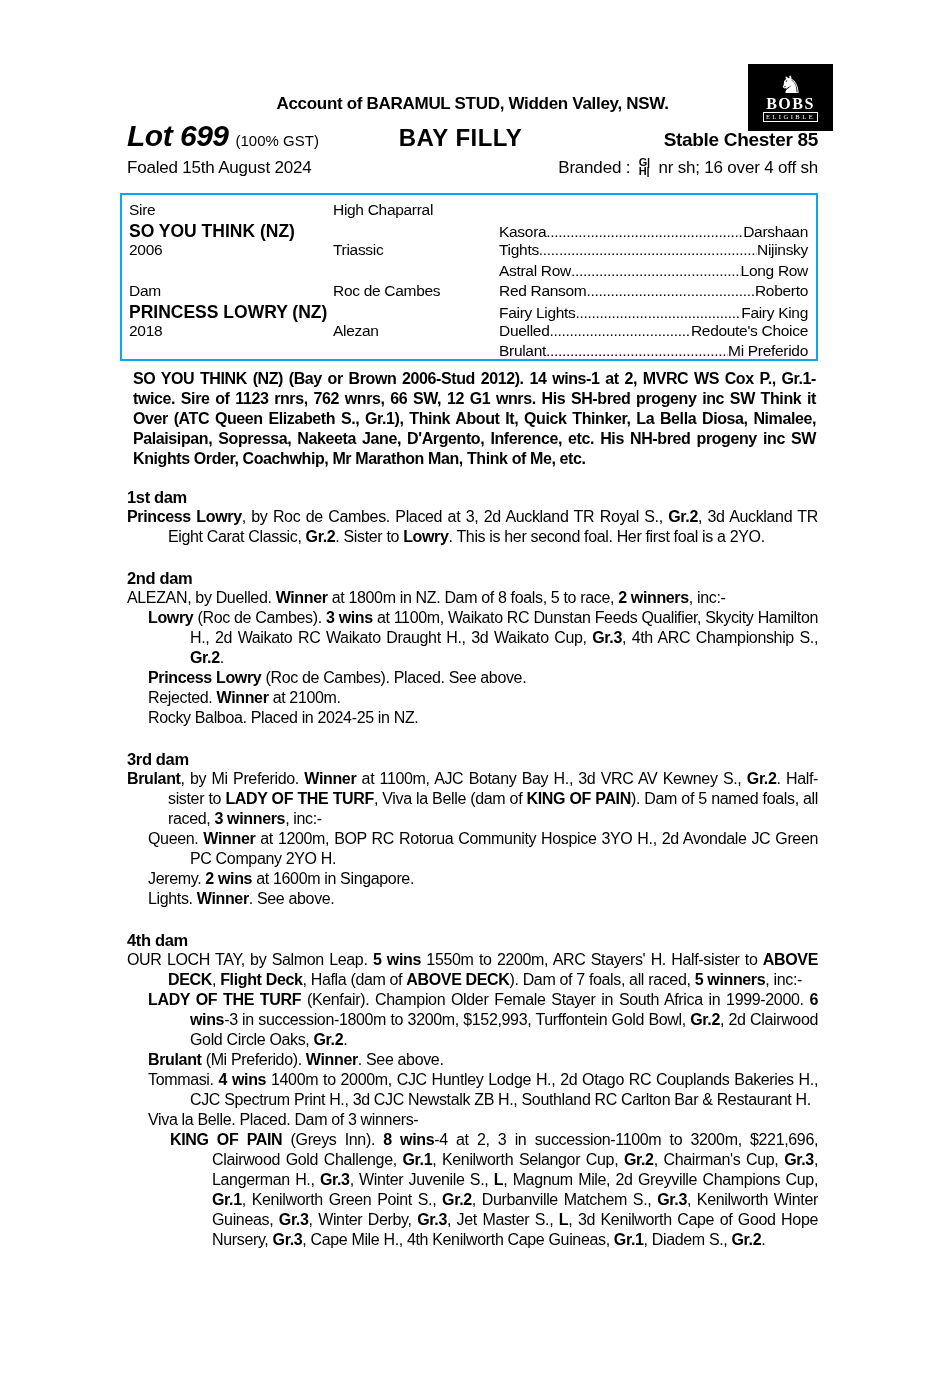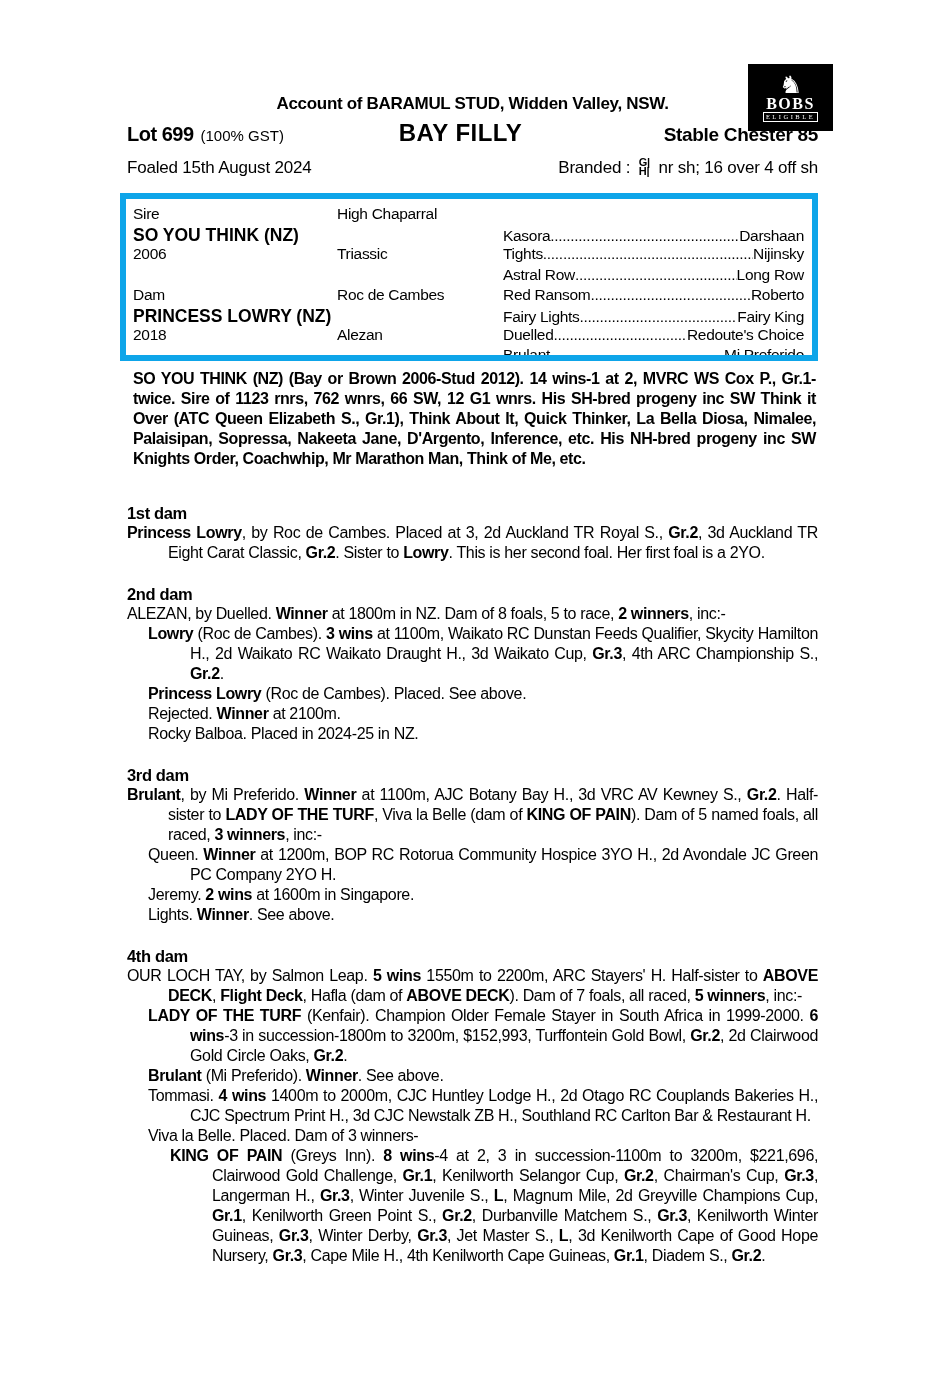--- a/index.html
+++ b/index.html
@@ -23,40 +23,40 @@
 
   
   .account-line {
     left:127px; top:94px; width:691px; text-align:center;
     font-size:17px; font-weight:bold; letter-spacing:-0.3px;
   }
   .lot-row {
     left:127px; top:119px; width:691px;
     display:grid; grid-template-columns:1fr auto 1fr; align-items:baseline;
   }
-  .lot-label { font-size:20px; font-weight:bold; letter-spacing:-0.5px; }
+  .lot-label { font-size:30px; font-weight:bold; letter-spacing:-0.5px;font-style:italic; }
   .gst-note  { font-size:15px; margin-left:7px; }
   .horse-title { font-size:24px; font-weight:bold; letter-spacing:0.5px; transform:translateX(-12px); }
   .stable { text-align:right; font-size:19px; font-weight:bold; letter-spacing:-0.3px; }
   .foal-row {
     left:127px; top:158px; width:691px;
     display:flex; justify-content:space-between; align-items:baseline;
     font-size:17px; letter-spacing:-0.2px;
   }
   .branded { display:flex; align-items:center; white-space:pre; }
   .brand-stack {
     display:inline-flex; flex-direction:column; text-align:left;
     font-size:11px; line-height:9px; font-weight:bold; margin:0 4px;
     transform:translateY(-1px);
   }
 
   
   .ped-box {
     left:120px; top:193px; width:698px; height:168px;
-    border:6px solid #0ea5e9; box-sizing:border-box;
+    border:2px solid #0ea5e9; box-sizing:border-box;
     padding:6px 8px 0 7px; overflow:hidden;
   }
   .ped-row { display:flex; align-items:baseline; height:20.2px; font-size:15.5px; letter-spacing:-0.3px; }
   .ped-c1 { width:204px; flex:none; white-space:nowrap; }
   .ped-c1.big { font-size:17.5px; font-weight:bold; letter-spacing:0; }
   .ped-c2 { width:166px; flex:none; white-space:nowrap; }
   .ped-c3 { flex:1; display:flex; align-items:baseline; min-width:0; }
   .ped-ln { flex:none; white-space:nowrap; }
   .ped-leader { flex:1; overflow:hidden; white-space:nowrap; min-width:8px; }
   .ped-leader::after { content:"......................................................................................................"; }
@@ -68,21 +68,21 @@
     font-size:16px; line-height:20px; font-weight:bold;
     text-align:justify; letter-spacing:-0.4px;
   }
 
   
   .dam-sections {
     left:127px; top:487px; width:691px;
     font-size:16px; line-height:20px; letter-spacing:-0.35px;
   }
   .sec { margin-top:21px; }
-  .sec:first-child { margin-top:16px; }
+  .sec:first-child { margin-top:0; }
   .sec-heading { font-weight:bold; font-size:16.5px; }
   .para { text-align:justify; }
   .para .b { font-weight:bold; }
   .p0 { padding-left:41px; text-indent:-41px; }
   .p1 { padding-left:63px; text-indent:-42px; }
   .p2 { padding-left:85px; text-indent:-42px; }
 </style>
 </head>
 <body>
 

